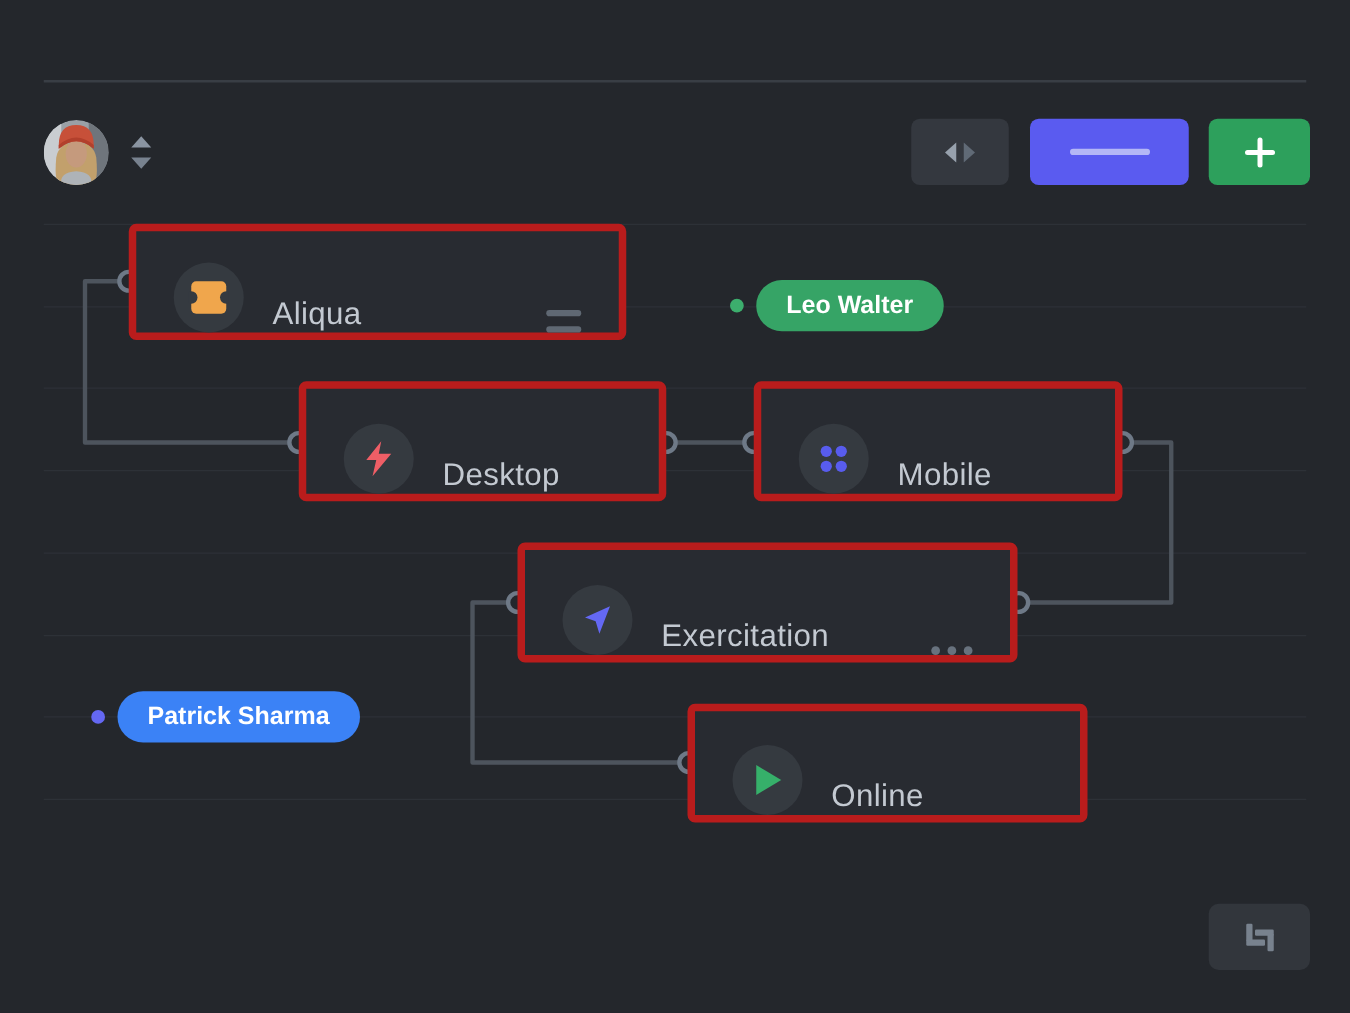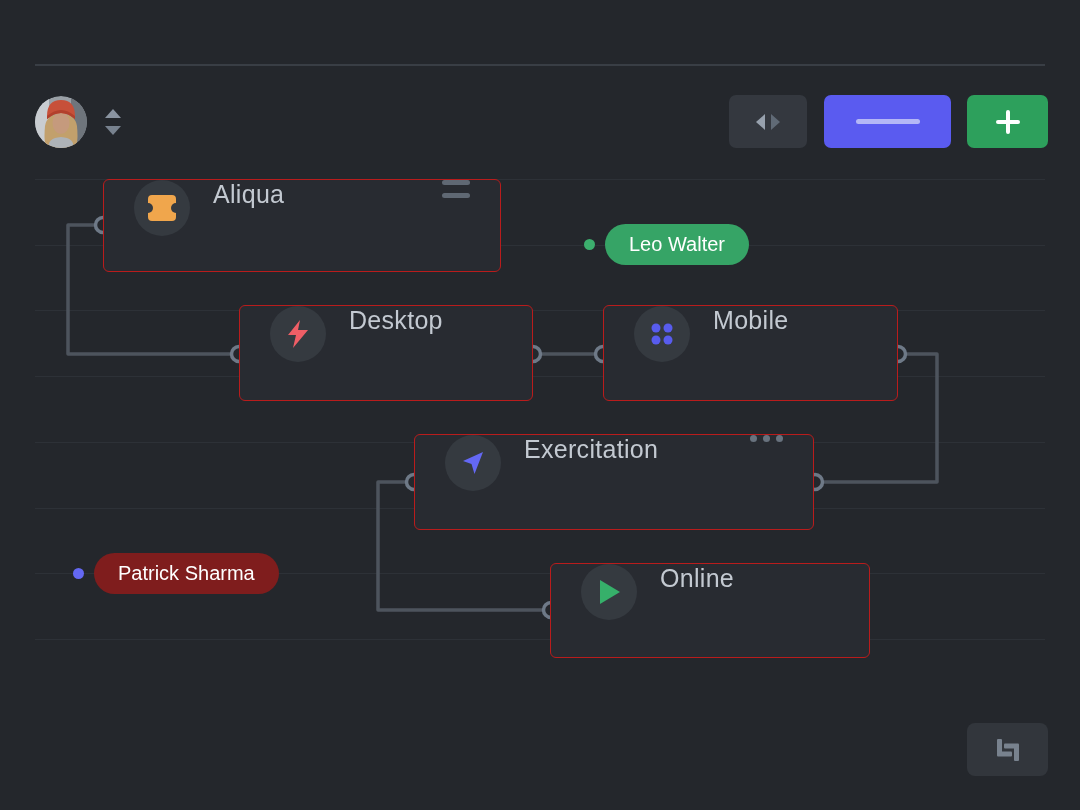--- a/index.html
+++ b/index.html
@@ -24,31 +24,31 @@
   .btn-add{left:967px;width:81px;background:#2da05c;}
   .plus{position:relative;width:24px;height:24px;}
   .plus:before,.plus:after{content:"";position:absolute;background:#fff;border-radius:2px;}
   .plus:before{left:10px;top:0;width:4px;height:24px;}
   .plus:after{left:0;top:10px;width:24px;height:4px;}
 
   
   svg.wires{position:absolute;left:0;top:0;width:1080px;height:810px;}
 
   
-  .node{position:absolute;background:#282b31;border:1px solid #b91c1c;border-radius:6px;display:flex;align-items:flex-start;cursor:pointer;}
+  .node{position:absolute;background:#282b31;border:6px solid #b91c1c;border-radius:6px;display:flex;align-items:flex-end;cursor:pointer;}
   .icon-circle{width:56px;height:56px;border-radius:50%;background:#353a40;margin-left:30px;display:flex;align-items:center;justify-content:center;flex:none;}
   .node-label{margin-left:23px;font-size:25px;color:#c3c9d1;letter-spacing:.3px;}
   .node-right{margin-left:auto;margin-right:30px;display:flex;align-items:center;}
   .equals{display:flex;flex-direction:column;gap:8px;}
   .equals span{display:block;width:28px;height:5px;border-radius:2.5px;background:#5f6873;}
   .ellipsis{display:flex;gap:6px;}
   .ellipsis span{display:block;width:7px;height:7px;border-radius:50%;background:#68727e;}
 
   
-  .badge{position:absolute;height:41px;border-radius:21px;display:flex;align-items:center;padding:0 24px;color:#fff;font-size:20px;font-weight:400;cursor:pointer;}
+  .badge{position:absolute;height:41px;border-radius:21px;display:flex;align-items:center;padding:0 24px;color:#fff;font-size:20px;font-weight:700;cursor:pointer;}
   .badge-dot{position:absolute;width:11px;height:11px;border-radius:50%;}
 
   
   .btn-settings{position:absolute;left:967px;top:723px;width:81px;height:53px;border-radius:8px;background:#32363c;border:none;display:flex;align-items:center;justify-content:center;cursor:pointer;}
 </style>
 </head>
 <body>
 
 <div class="canvas">
 
@@ -170,21 +170,21 @@
         <span></span>
       </span>
   </div>
 
   <span class="badge-dot" style="left:584px;top:239px;background:#3cae6d"></span>
   <div class="badge" style="left:605px;top:224px;background:#36a466">
     <span>Leo Walter</span>
   </div>
 
   <span class="badge-dot" style="left:73px;top:568px;background:#6468f3"></span>
-  <div class="badge" style="left:94px;top:553px;background:#7f1d1d">
+  <div class="badge" style="left:94px;top:553px;background:#3b82f6">
     <span>Patrick Sharma</span>
   </div>
 
   <button class="btn-settings">
     <svg width="34" height="32" viewBox="0 0 34 32">
       <g fill="#78828e">
         <rect x="6" y="5" width="5" height="14" rx="1"></rect>
         <rect x="13" y="9.5" width="15" height="5" rx="1"></rect>
         <rect x="6" y="17.5" width="15" height="5" rx="1"></rect>
         <rect x="23" y="13" width="5" height="14" rx="1"></rect>

